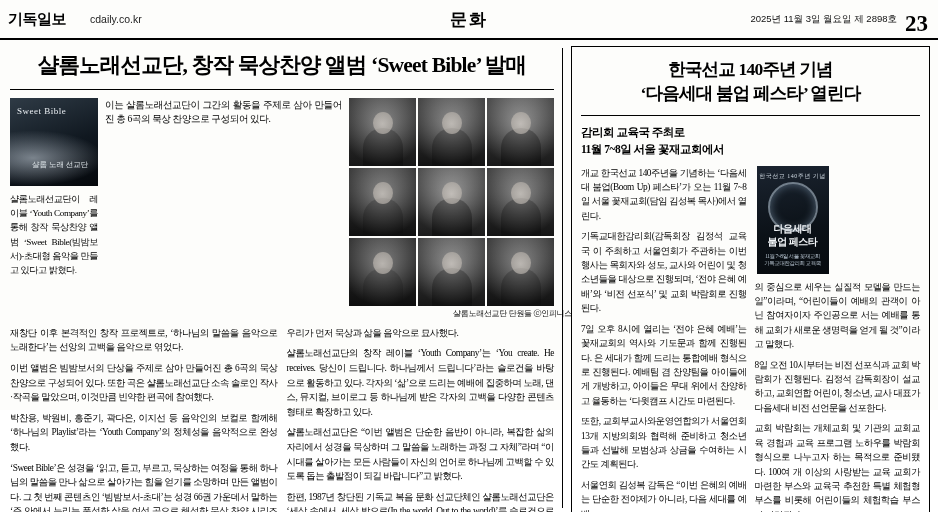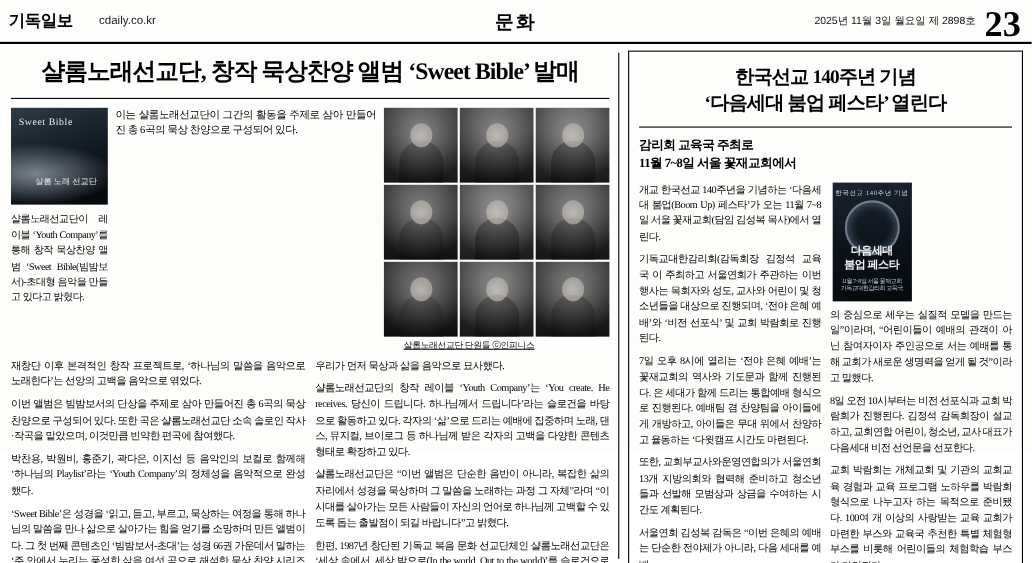--- a/index.html
+++ b/index.html
@@ -59,21 +59,21 @@
     padding-right: 10px;
     gap: 8px;
   }
   .masthead-date {
     font-family: "Liberation Sans", sans-serif;
     font-size: 9.5px;
     color: #111;
   }
   .masthead-pageno {
     font-family: "Liberation Serif", serif;
-    font-size: 33px;
+    font-size: 23px;
     font-weight: bold;
     line-height: 1;
     position: relative;
     top: 4px;
   }
 
   
   .content {
     display: flex;
     height: 474px;
@@ -194,25 +194,24 @@
     position: absolute;
     left: 50%;
     top: 14px;
     transform: translateX(-50%);
     width: 20px; height: 22px;
     border-radius: 50%;
     background: rgba(200,190,180,0.65);
   }
   .photo-caption {
     font-size: 8px;
-    text-align: left;
+    text-align: right;
     margin-top: 3px;
     letter-spacing: -0.3px;
     color: #111;
-    text-decoration: underline;
   }
 
   
   .left-body {
     display: flex;
     gap: 9px;
     margin-top: 7px;
   }
   .lc {
     flex: 1;

